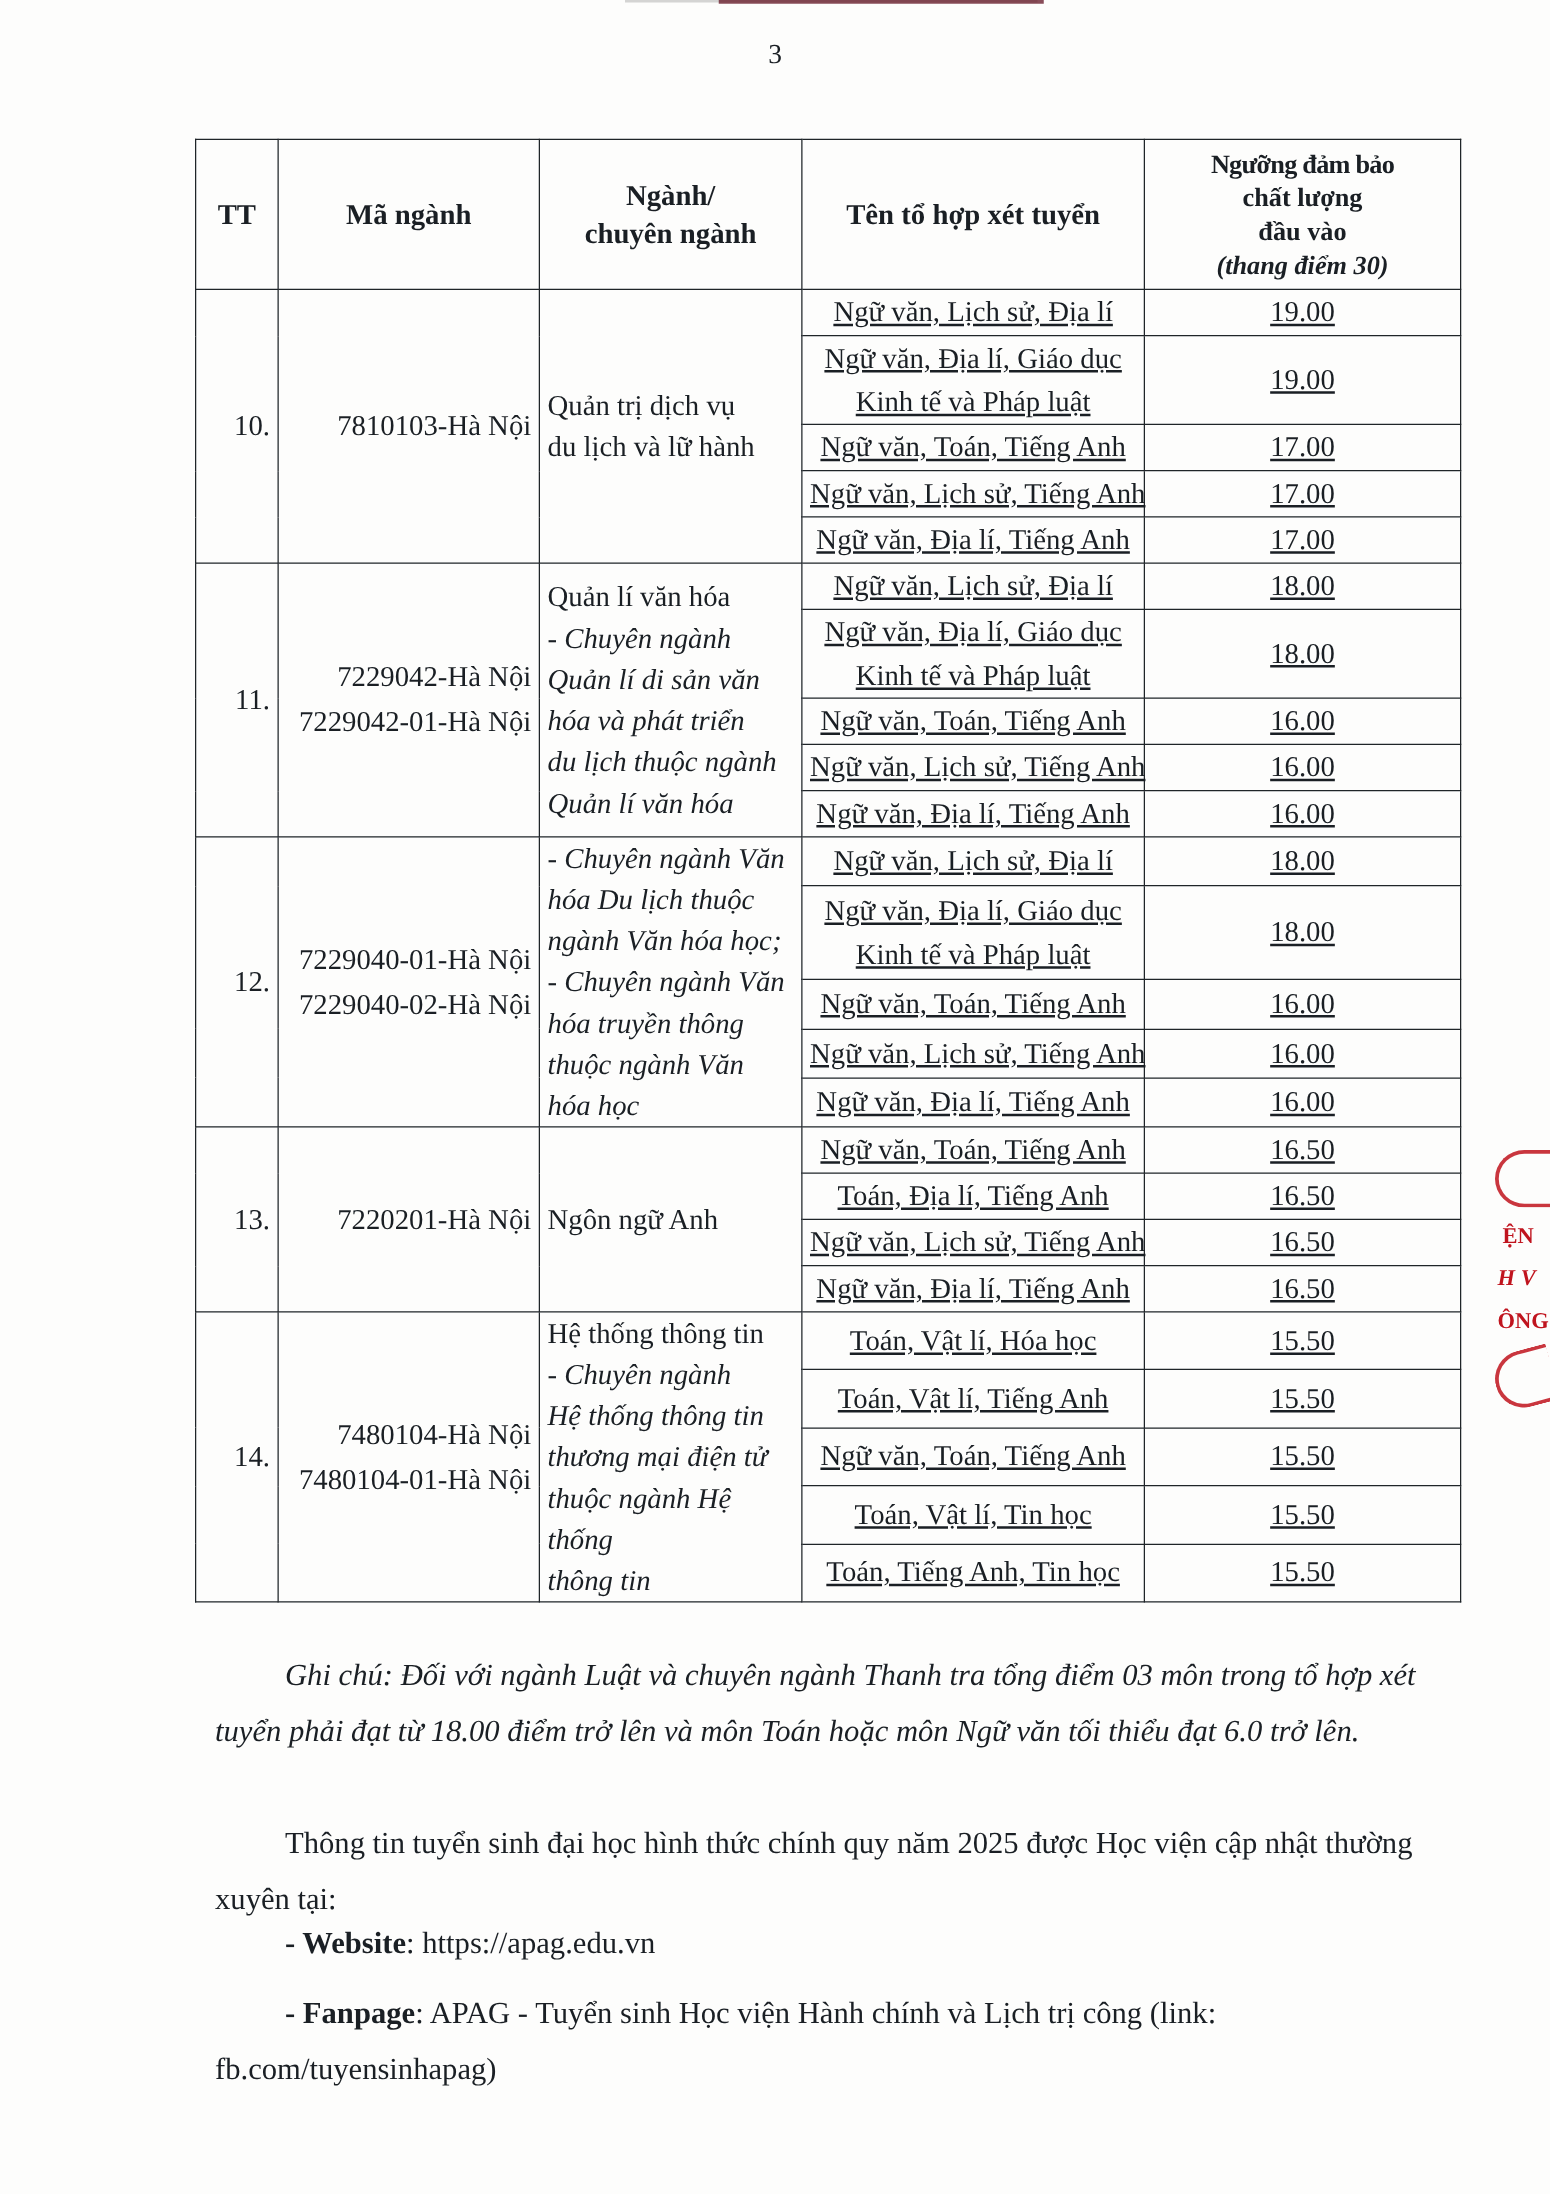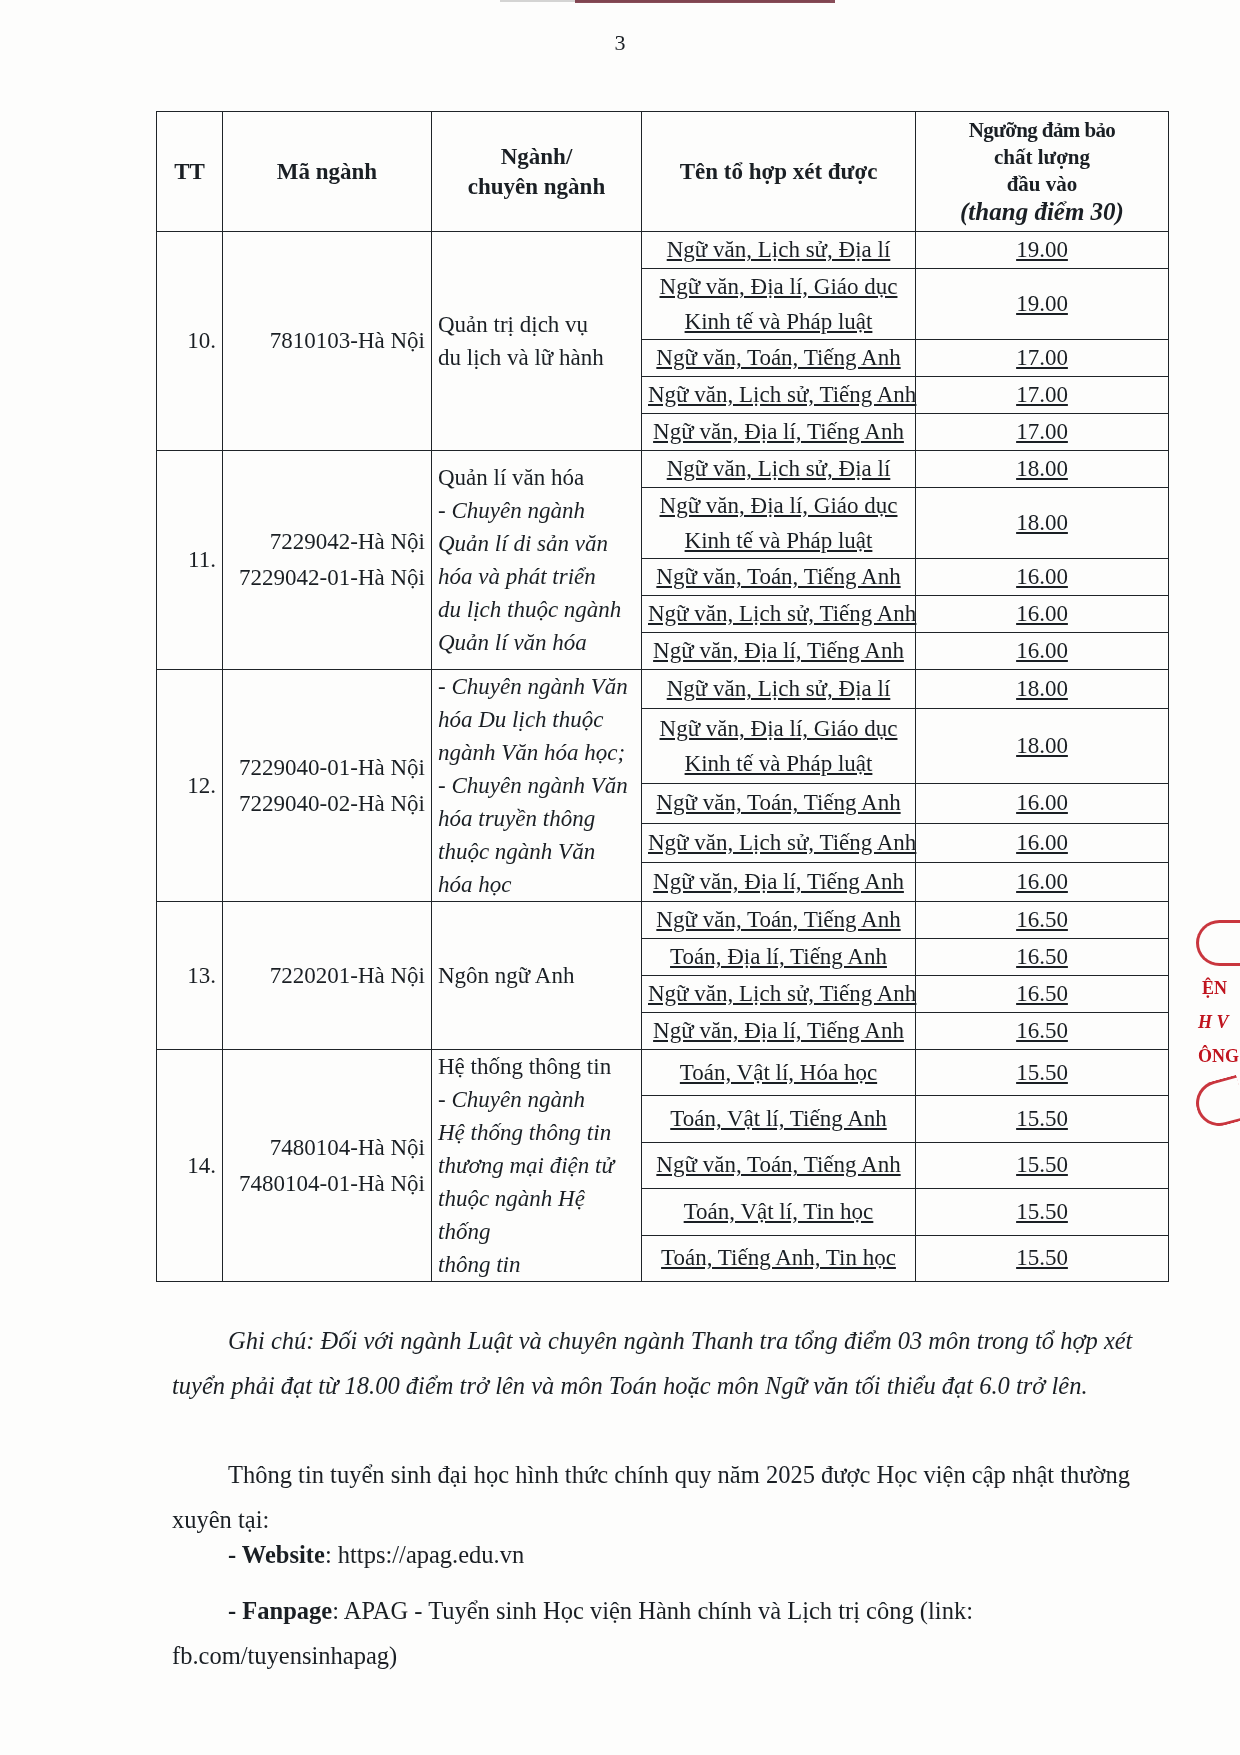--- a/index.html
+++ b/index.html
@@ -10,21 +10,21 @@
     .top-bar { position: absolute; top: 0; left: 575px; width: 260px; height: 3px; background: #6a2030; opacity: .8; }
     .top-bar-grey { position: absolute; top: 0; left: 500px; width: 330px; height: 2px; background: #888; opacity: .35; }
     .page-number { position: absolute; top: 30px; left: 0; width: 1240px; text-align: center; font-size: 22px; }
     table.adm {
       position: absolute; left: 156px; top: 111px; width: 1012px;
       border-collapse: collapse; table-layout: fixed; font-size: 23px;
     }
     table.adm th, table.adm td { border: 1.6px solid #1f2428; padding: 0 6px; vertical-align: middle; }
     table.adm th { font-weight: bold; text-align: center; height: 119px; font-size: 23px; line-height: 30px; }
     table.adm th .th-score { font-size: 21px; line-height: 27px; }
-    table.adm th .th-score i { font-size: 25px; }
+    table.adm th .th-score i { font-size: 21px; }
     td.tt { text-align: right; }
     td.code { text-align: right; line-height: 36px; }
     td.major { text-align: left; line-height: 33px; padding-left: 10px; }
     td.combo { text-align: center; height: 36px; line-height: 34px; white-space: nowrap; text-decoration: underline; }
     td.combo.two-line { line-height: 35px; height: 70px; white-space: normal; }
     td.score { text-align: center; text-decoration: underline; }
     .it { font-style: italic; }
     .note { position: absolute; left: 172px; width: 972px; font-size: 24.5px; line-height: 45px; }
     .note.italic { font-style: italic; top: 1318px; text-indent: 56px; }
     .info { top: 1452px; text-indent: 56px; }
@@ -51,21 +51,21 @@
       <col style="width:253px">
   </colgroup>
   <thead>
     <tr>
       <th>TT</th>
       <th>Mã ngành</th>
       <th>
         <div>Ngành/</div>
         <div>chuyên ngành</div>
       </th>
-      <th>Tên tổ hợp xét được</th>
+      <th>Tên tổ hợp xét tuyển</th>
       <th>
         <div class="th-score">
           <div style="letter-spacing:-0.6px">Ngưỡng đảm bảo</div>
           <div>chất lượng</div>
           <div>đầu vào</div>
           <i>(thang điểm 30)</i>
         </div>
       </th>
     </tr>
   </thead>

